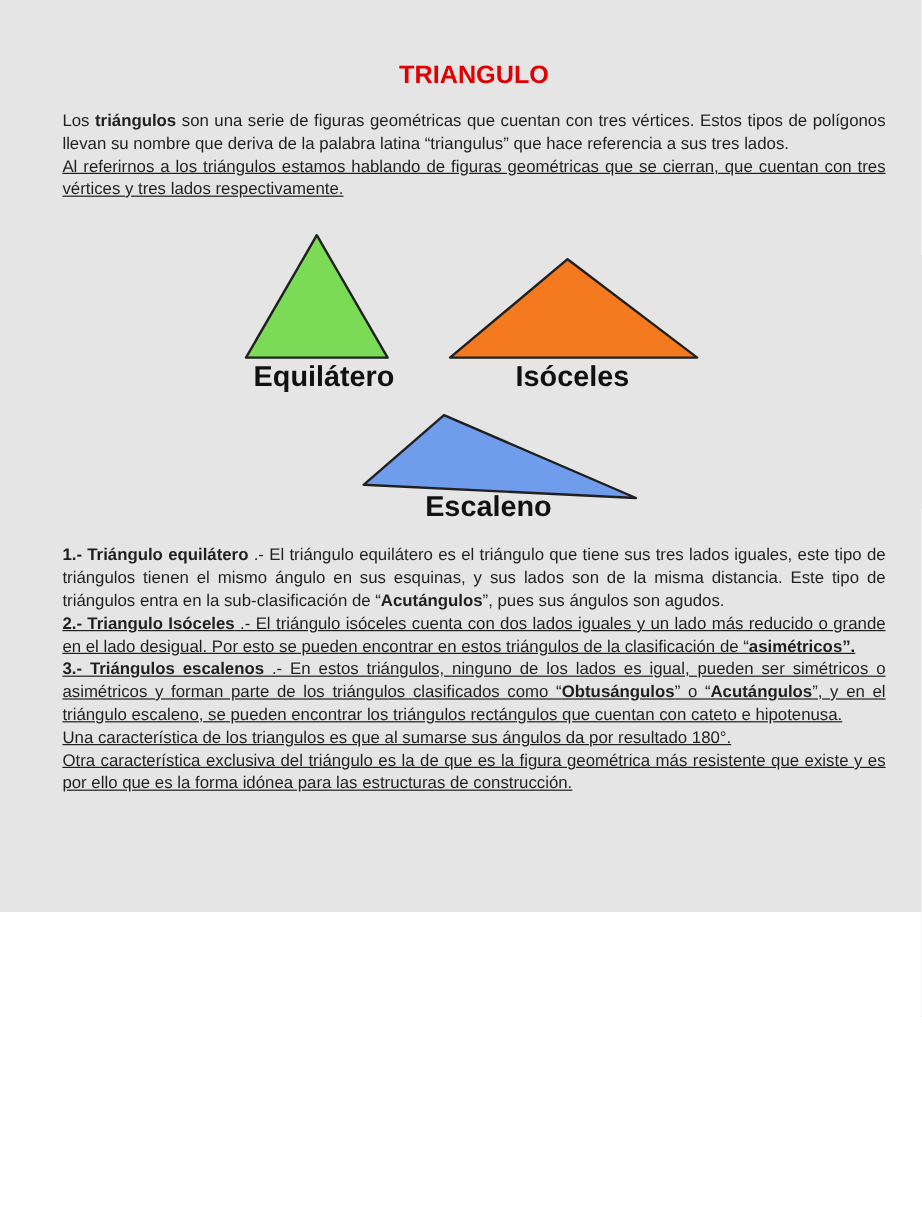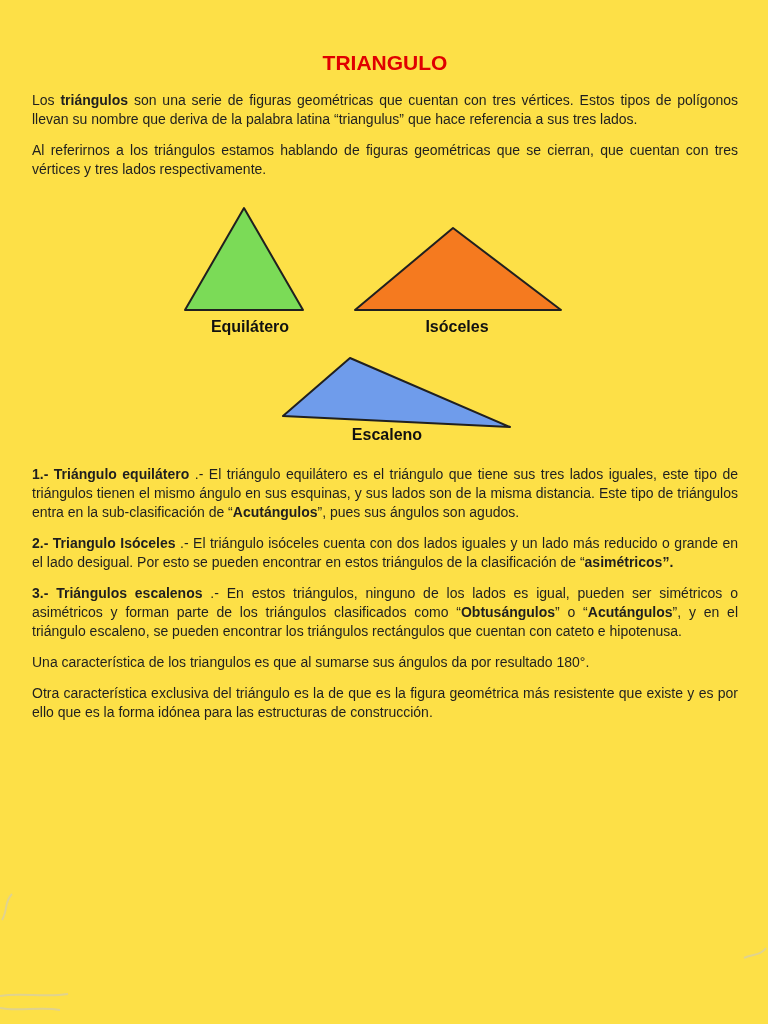--- a/index.html
+++ b/index.html
@@ -8,56 +8,56 @@
   }
   *{margin:0;padding:0;box-sizing:border-box;}
   html,body{background:#ffffff;}
   body{
     font-family:"Liberation Sans", sans-serif;
     color:var(--ink);
   }
   .page{
     position:relative;
     width:768px;
-    height:1024px;
+    height:760px;
     margin:0 auto;
-    background:#fde047;
+    background:#e5e5e5;
     overflow:hidden;
-    padding:50px 30px 0 32px;
+    padding:50px 30px 0 52px;
     font-size:14px;
     line-height:19px;
   }
   .b{font-weight:bold;}
   .doc-title{
     text-align:center;
     color:var(--red);
     font-weight:bold;
     font-size:21px;
     line-height:25px;
     margin-bottom:16px;
   }
   .para{
     text-align:justify;
     margin:0;
   }
-  .para + .para{margin-top:12px;}
+  .para + .para{margin-top:0;text-decoration:underline;}
   .spaced{margin-top:8px;}
   
   .figure{
     position:relative;
     height:252px;
     margin-top:26px;
   }
   .tri{position:absolute;}
   .tri svg{display:block;}
   .tri polygon{stroke:#202020;stroke-width:2;stroke-linejoin:round;}
   .fig-label{
     position:absolute;
     font-weight:bold;
-    font-size:16px;
+    font-size:24px;
     color:#111;
     text-align:center;
   }
   .section-heading{
     color:var(--red);
     font-weight:bold;
     margin-top:42px;
     margin-bottom:16px;
   }
   .pentagon-title{

